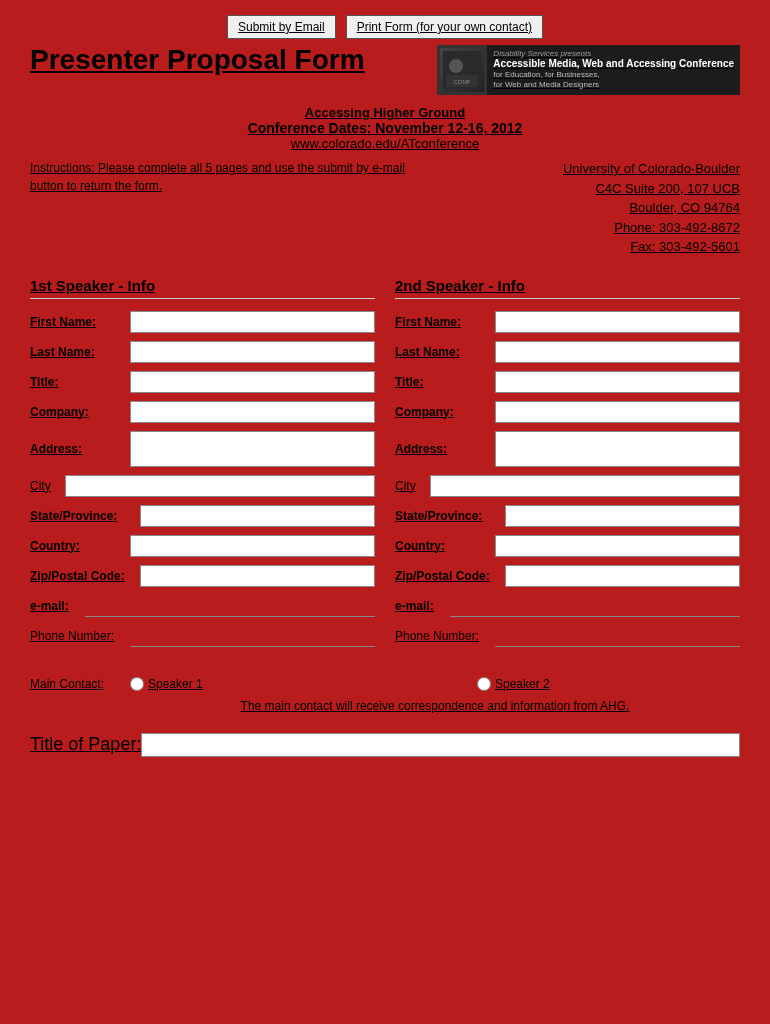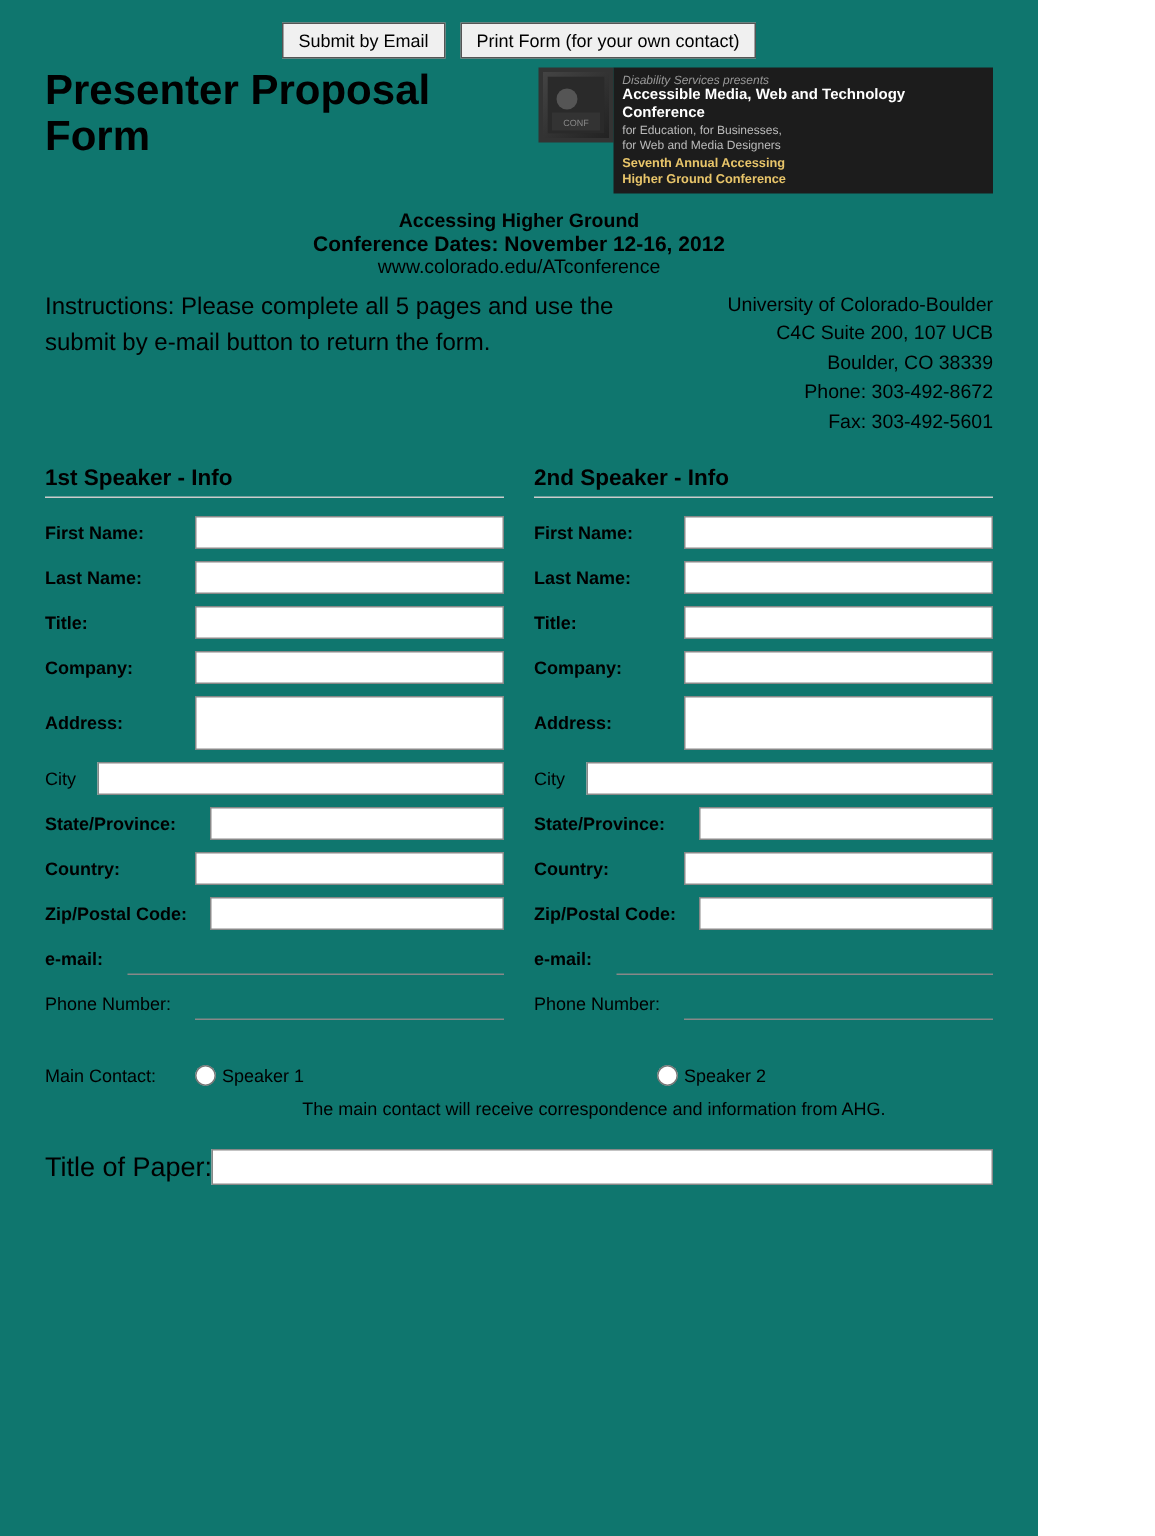--- a/index.html
+++ b/index.html
@@ -12,24 +12,25 @@
       font-family: Arial, sans-serif;
       font-size: 13px;
       background: #fff;
       color: #000;
       width: 770px;
       min-height: 1024px;
       padding: 0;
     }
 
     .page {
-      width: 692px;
+      width: 770px;
       min-height: 1024px;
-      background: #0f766e;
+      background: #b91c1c;
       padding: 15px 30px 30px 30px;
+      text-decoration: underline;
     }
 
     .btn-email, .btn-print {
       border: 1px solid #555;
       background: #f0f0f0;
       padding: 4px 10px;
       font-size: 12px;
       cursor: pointer;
       font-family: Arial, sans-serif;
     }
@@ -83,21 +84,21 @@
 
     
     .info-row {
       display: flex;
       justify-content: space-between;
       align-items: flex-start;
       margin-bottom: 20px;
     }
 
     .instructions-text {
-      font-size: 16px;
+      font-size: 12px;
       max-width: 400px;
       line-height: 1.5;
     }
 
     .university-address {
       font-size: 13px;
       text-align: right;
       line-height: 1.5;
     }
 
@@ -364,40 +365,39 @@
           <svg width="38" height="38" viewBox="0 0 38 38">
             <rect width="38" height="38" fill="#2a2a2a"></rect>
             <circle cx="13" cy="15" r="7" fill="#555"></circle>
             <rect x="3" y="24" width="32" height="12" fill="#333"></rect>
             <text x="19" y="33" text-anchor="middle" fill="#888" font-size="6">CONF</text>
           </svg>
         </div>
       </div>
       <div class="banner-text-area">
         <div class="banner-ds-presents">Disability Services presents</div>
-        <div class="banner-conf-title">Accessible Media, Web and Technology Conference</div>
+        <div class="banner-conf-title">Accessible Media, Web and Accessing Conference</div>
         <div class="banner-conf-sub">for Education, for Businesses,</div>
         <div class="banner-conf-sub">for Web and Media Designers</div>
-        <div class="banner-event-name">Seventh Annual Accessing<br>Higher Ground Conference</div>
       </div>
     </div>
   </div>
 
   <div class="center-info">
     <div class="conf-name">Accessing Higher Ground</div>
     <div class="conf-dates">Conference Dates: November 12-16, 2012</div>
     <div class="conf-url">www.colorado.edu/ATconference</div>
   </div>
 
   <div class="info-row">
     <div class="instructions-text">Instructions: Please complete all 5 pages and use the submit by e-mail button to return the form.</div>
     <div class="university-address">
       <div>University of Colorado-Boulder</div>
       <div>C4C Suite 200, 107 UCB</div>
-      <div>Boulder, CO  38339</div>
+      <div>Boulder, CO  94764</div>
       <div>Phone: 303-492-8672</div>
       <div>Fax: 303-492-5601</div>
     </div>
   </div>
 
   <div class="speakers-grid">
 
     <div class="speaker-section">
       <div class="speaker-title">1st Speaker - Info</div>
 

